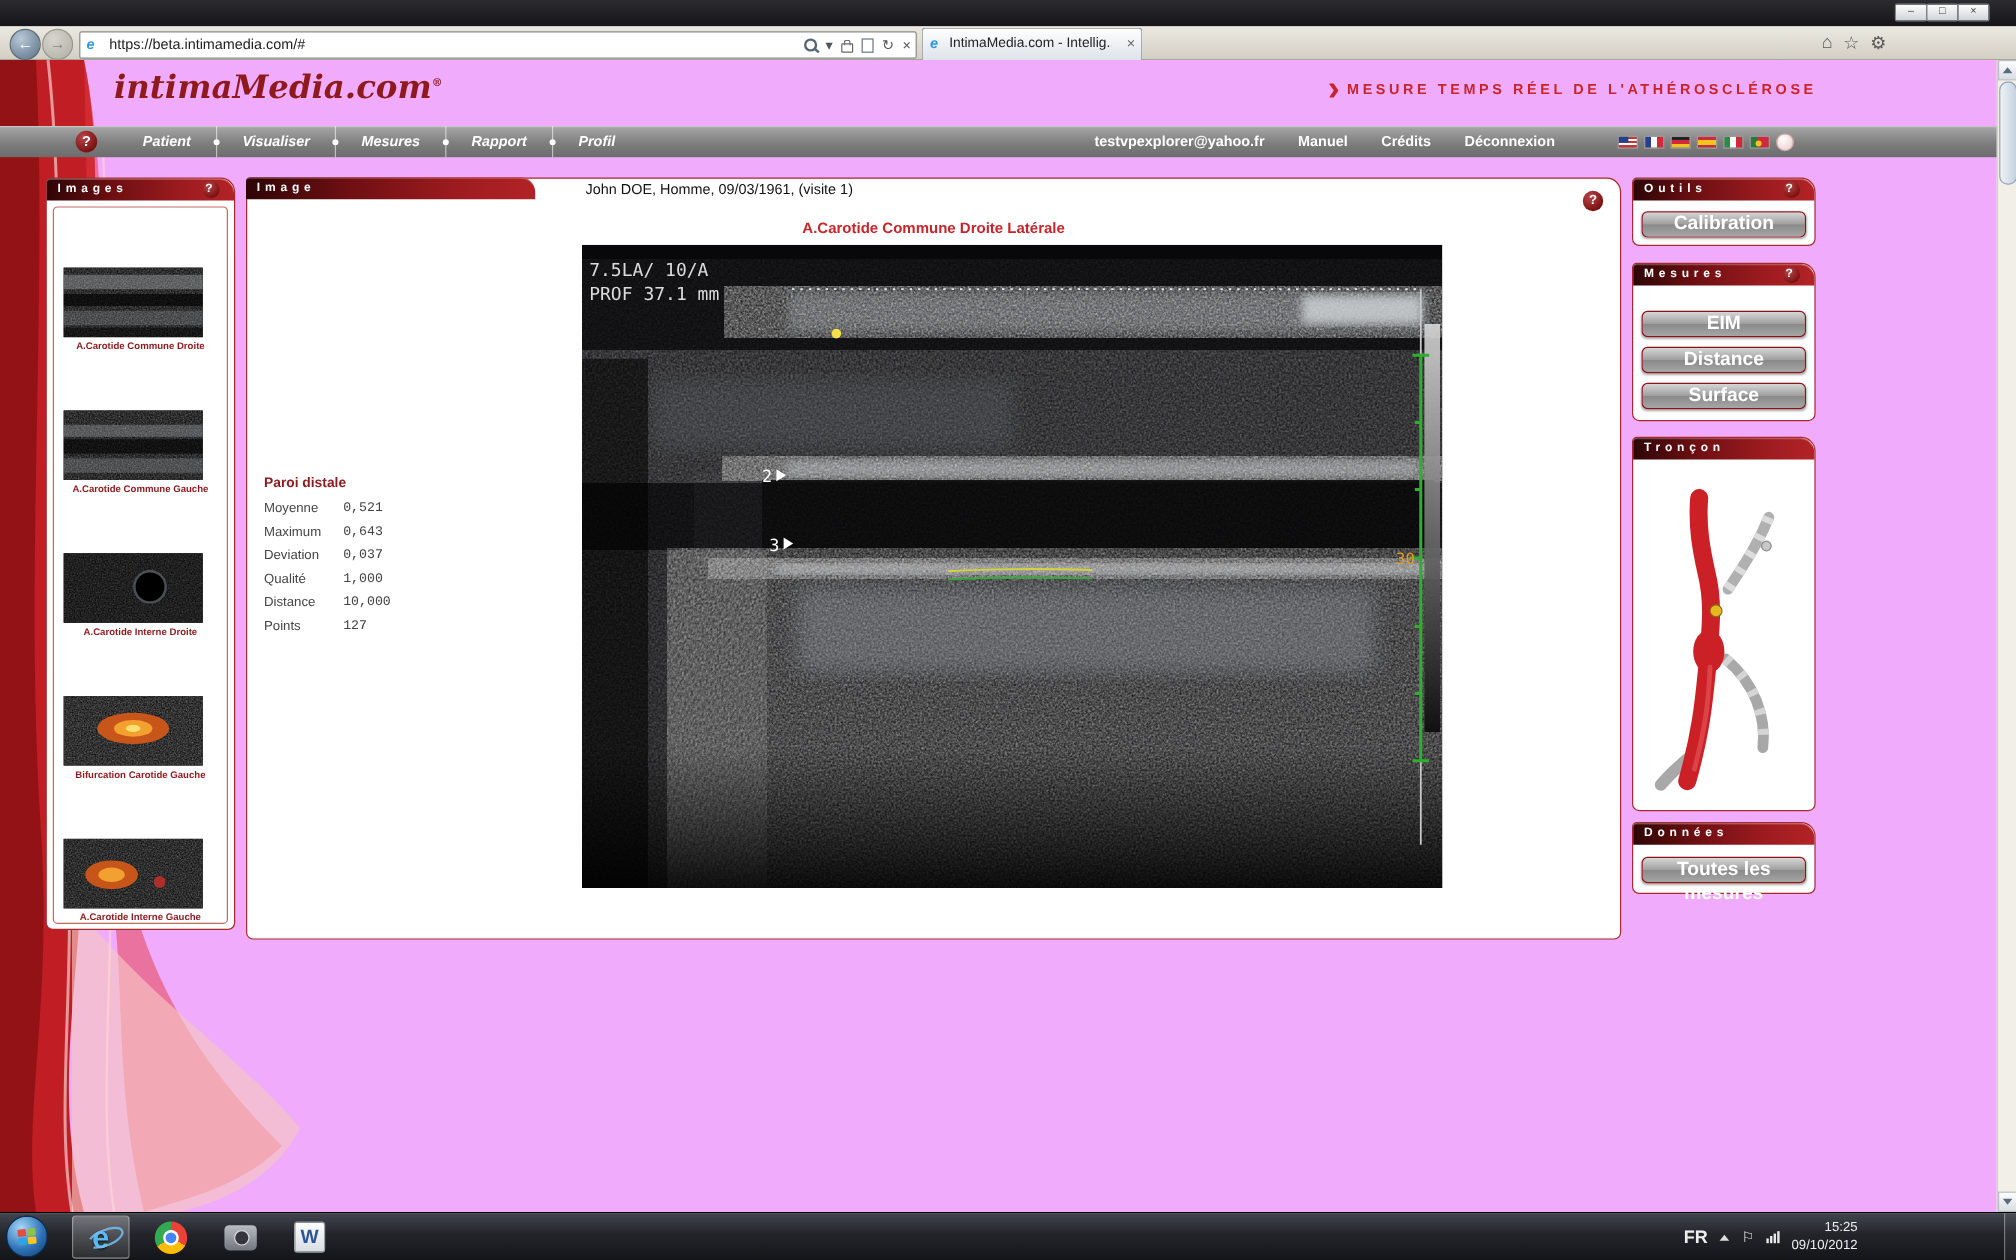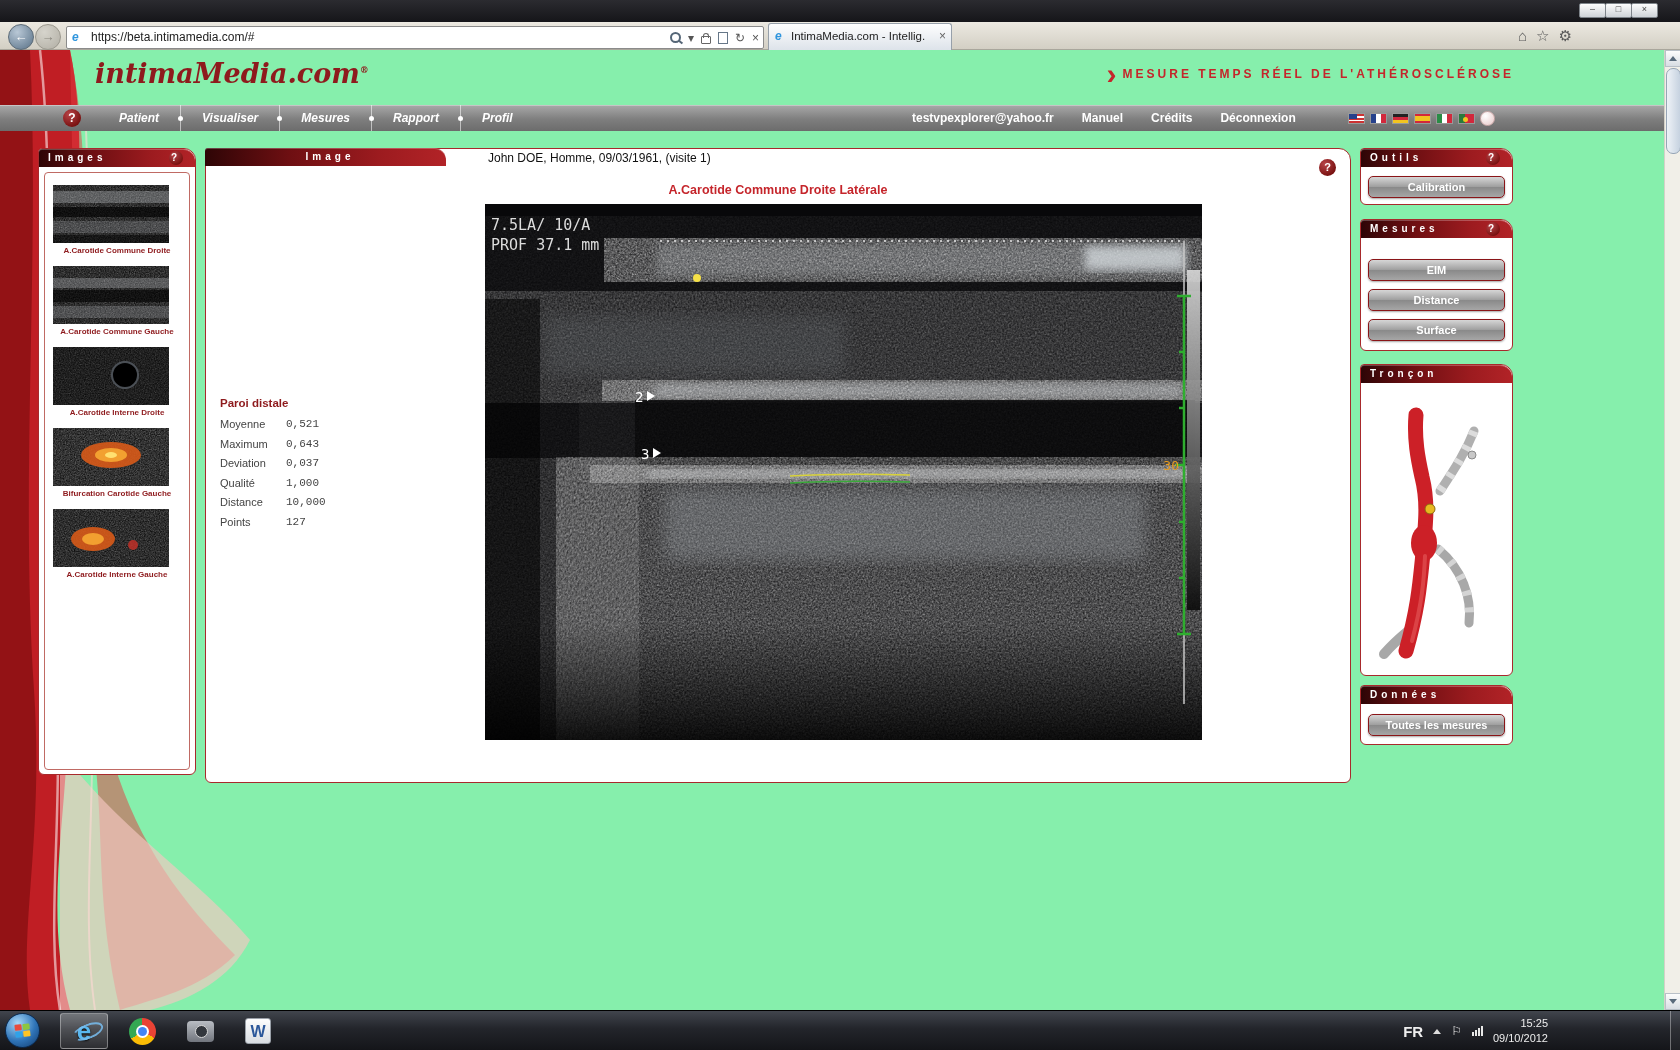--- a/index.html
+++ b/index.html
@@ -29,21 +29,21 @@
   .search-ico{width:7px;height:7px;border:2px solid #567;border-radius:50%;position:relative;cursor:pointer;}
   .search-ico::after{content:"";position:absolute;left:6px;top:7px;width:5px;height:2px;background:#567;transform:rotate(40deg);}
   .page-ico{width:8px;height:10px;border:1px solid #678;background:#fff;cursor:pointer;}
   #tab{position:absolute;left:768px;top:1px;width:182px;height:26px;
     background:linear-gradient(180deg,#fefefe,#dde3ea);border:1px solid #97a0aa;border-bottom:none;
     border-radius:3px 3px 0 0;font-size:11.5px;color:#222;cursor:pointer;}
   #tab .title{position:absolute;left:22px;top:6px;white-space:nowrap;overflow:hidden;width:135px;}
   #tab .close{position:absolute;right:5px;top:5px;color:#666;font-size:12px;cursor:pointer;}
   .chrome-right{position:absolute;right:108px;top:5px;display:flex;gap:9px;color:#5a5a5a;font-size:15px;}
   
-  #page{position:absolute;left:0;top:50px;width:1664px;height:960px;background:#86efac;overflow:hidden;}
+  #page{position:absolute;left:0;top:50px;width:1664px;height:960px;background:#f0abfc;overflow:hidden;}
   #logo{position:absolute;left:95px;top:8px;font-family:"DejaVu Serif",serif;font-style:italic;font-weight:bold;
     font-size:27px;color:#8e1a1d;}
   #logo sup{font-size:9px;}
   #tagline{position:absolute;right:150px;top:14px;display:flex;align-items:center;color:#c5252b;}
   #tagline .arrow{font-size:30px;font-weight:bold;margin-right:6px;line-height:20px;}
   #tagline .txt{font-size:12px;letter-spacing:3px;font-weight:bold;}
   
   #navbar{position:absolute;left:0;top:55px;width:1680px;height:26px;
     background:linear-gradient(180deg,#a9a9a9,#7e7e7e 55%,#6c6c6c);box-shadow:inset 0 1px rgba(255,255,255,.35);}
   .help{width:14px;height:14px;border-radius:50%;background:radial-gradient(circle at 35% 30%,#b84448,#77100f 75%);
@@ -69,38 +69,38 @@
     border:1px solid #caa;cursor:pointer;}
   
   .panel{position:absolute;background:#fff;border:1px solid #a8292c;border-radius:4px 12px 6px 6px;box-sizing:border-box;}
   .ptab{height:18px;background:linear-gradient(90deg,#2e0506,#6e0f12 35%,#9c1b1f 72%,#b22327);
     border-radius:3px 12px 0 0;color:#fff;font-size:10px;font-weight:bold;letter-spacing:4px;
     line-height:18px;padding-left:9px;position:relative;box-shadow:inset 0 1px rgba(255,255,255,.25);}
   .ptab .help{position:absolute;right:12px;top:2px;}
   
   #images-body{margin:5px;border:1px solid #c06a64;border-radius:4px;height:598px;box-sizing:border-box;
     display:flex;flex-direction:column;align-items:center;padding-top:12px;overflow:hidden;}
-  .thumb-item{width:128px;margin-bottom:11px;cursor:pointer;}
+  .thumb-item{width:128px;margin-bottom:11px;cursor:pointer;margin-top:38px;}
   .thumb-item svg{display:block;background:#000;}
   .thumb-cap{display:block;text-align:center;font-size:8px;font-weight:bold;color:#8e1a1d;margin-top:3px;}
   
-  #main-tab{position:absolute;left:-1px;top:-1px;width:232px;text-align:center;}
+  #main-tab{position:absolute;left:-1px;top:-1px;width:232px;}
   #patient-info{position:absolute;left:282px;top:2px;font-size:12px;color:#111;}
   #main-help{position:absolute;right:14px;top:10px;width:17px;height:17px;line-height:17px;font-size:11px;}
   #image-title{position:absolute;left:0;top:34px;width:100%;text-align:center;color:#c5252b;
     font-weight:bold;font-size:12.5px;}
   #us-wrap{position:absolute;left:279px;top:55px;width:717px;height:536px;cursor:crosshair;}
   #meas{position:absolute;left:6px;top:248px;width:140px;padding-left:8px;}
   #meas-title{font-size:11.5px;font-weight:bold;color:#8e1a1d;margin-bottom:9px;}
   .mrow{position:relative;height:19.6px;font-size:11px;color:#444;}
   .mrow .val{position:absolute;left:66px;font-family:Liberation Mono, monospace;}
   
   .rbtn{display:block;width:137px;height:22px;margin:0 auto;box-sizing:border-box;
     background:linear-gradient(180deg,#d6d6d6,#a0a0a0 48%,#8a8a8a 52%,#a6a6a6);
-    border:1px solid #8a1518;border-radius:5px;color:#fff;font-weight:bold;font-size:11px;
+    border:1px solid #8a1518;border-radius:5px;color:#fff;font-weight:bold;font-size:16px;
     line-height:20px;text-align:center;box-shadow:0 1px 2px rgba(0,0,0,.35);cursor:pointer;}
   
   #scrollbar{position:absolute;left:1664px;top:50px;width:16px;height:960px;background:#f1efe8;
     border-left:1px solid #d4d1c8;box-sizing:border-box;}
   .sb-btn{position:absolute;left:0;width:16px;height:17px;background:linear-gradient(180deg,#fdfdfd,#d8dde3);
     border:1px solid #b9c0c8;box-sizing:border-box;cursor:pointer;}
   .sb-arrow{width:0;height:0;border-left:4px solid transparent;border-right:4px solid transparent;margin:5px auto;}
   .sb-up .sb-arrow{border-bottom:5px solid #5a6b7c;}
   .sb-down .sb-arrow{border-top:5px solid #5a6b7c;}
   #sb-thumb{position:absolute;left:1px;top:18px;width:13px;height:84px;border:1px solid #96a5b6;

